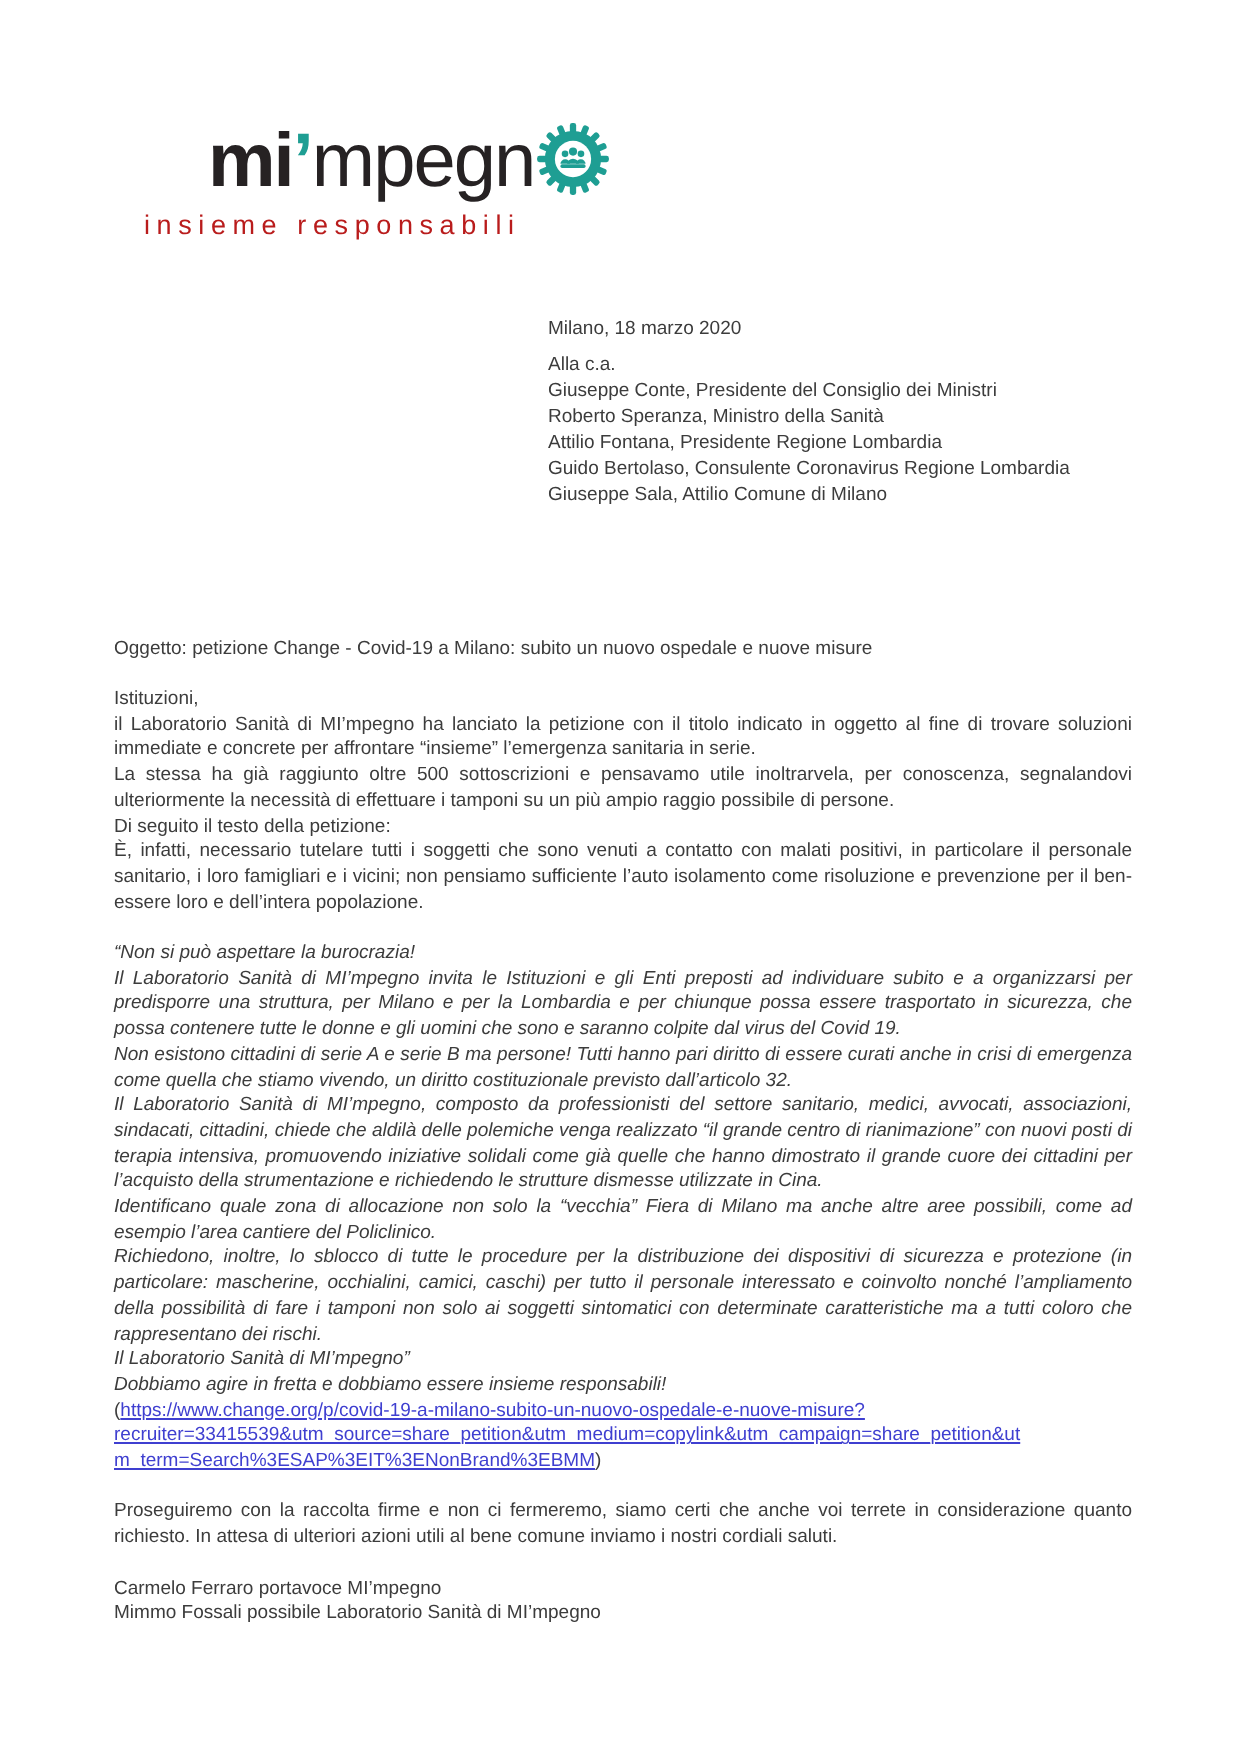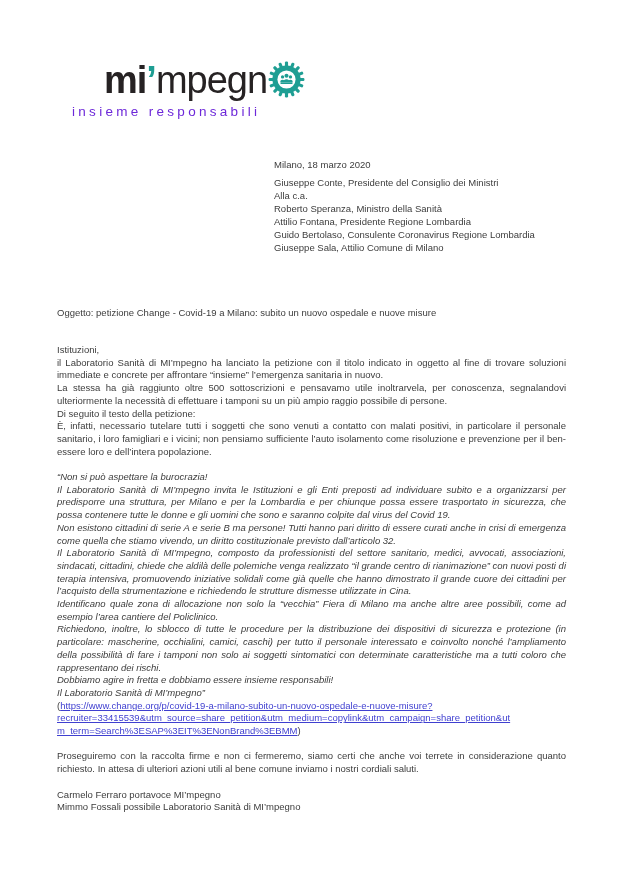--- a/index.html
+++ b/index.html
@@ -13,28 +13,28 @@
     overflow: hidden;
   }
 
   
   .logo-block { position: absolute; left: 56px; top: 56px; }
   .brand { font-size: 38px; line-height: 40px; color: #262223; letter-spacing: -1px; white-space: nowrap; }
   .brand .b-bold { font-weight: 700; margin-left: 48px; }
   .brand .b-apos { color: var(--brand_teal, #1e9e93); font-weight: 700; }
   .brand .b-rest { font-weight: 400; }
   .gear-wrap { display: inline-block; width: 37px; height: 37px; margin-left: 1px; transform: translateY(5px); color: var(--brand_teal, #1e9e93); }
-  .tagline { margin-top: 4px; font-size: 13.5px; letter-spacing: 3.3px; color: #6d28d9; font-weight: 500; padding-left: 16px; }
+  .tagline { margin-top: 4px; font-size: 13.5px; letter-spacing: 3.3px; color: #b91c1c; font-weight: 500; padding-left: 16px; }
 
   
   .addr-block { position: absolute; left: 274px; top: 158px; font-size: 9.5px; line-height: 13px; }
   .addr-date { margin-bottom: 5px; }
 
   
-  .subject { position: absolute; left: 57px; top: 306px; width: 509px; font-size: 9.5px; line-height: 13px; }
+  .subject { position: absolute; left: 57px; top: 318px; width: 509px; font-size: 9.5px; line-height: 13px; }
 
   
   .letter-body { position: absolute; left: 57px; top: 344px; width: 509px; font-size: 9.5px; line-height: 12.7px; }
   .just { text-align: justify; }
   .petition { font-style: italic; margin-top: 12.7px; }
   .link-block a { color: var(--link_blue, #3f3fd0); text-decoration: underline; word-break: break-all; }
   .closing { margin-top: 12.7px; }
   .signatures { margin-top: 12.7px; }
 </style>
 </head>
@@ -74,49 +74,49 @@
             <path d="M16.8 22.6 a3.2 2.8 0 0 1 6.4 0 z"></path>
             <rect x="13.2" y="22.9" width="13.6" height="1.9" rx="0.9"></rect>
           </g>
         </svg></span>
     </div>
     <div class="tagline">insieme responsabili</div>
   </div>
 
   <div class="addr-block">
     <div class="addr-date">Milano, 18 marzo 2020</div>
+    <div>Alla c.a.</div>
     <div>Giuseppe Conte, Presidente del Consiglio dei Ministri</div>
-    <div>Alla c.a.</div>
     <div>Roberto Speranza, Ministro della Sanità</div>
     <div>Attilio Fontana, Presidente Regione Lombardia</div>
     <div>Guido Bertolaso, Consulente Coronavirus Regione Lombardia</div>
     <div>Giuseppe Sala, Attilio Comune di Milano</div>
   </div>
 
   <div class="subject">Oggetto: petizione Change - Covid-19 a Milano: subito un nuovo ospedale e nuove misure</div>
 
   <div class="letter-body">
 
     <div class="intro">
       <div class="just">Istituzioni,</div>
-      <div class="just">il Laboratorio Sanità di MI’mpegno ha lanciato la petizione con il titolo indicato in oggetto al fine di trovare soluzioni immediate e concrete per affrontare “insieme” l’emergenza sanitaria in nuovo.</div>
+      <div class="just">il Laboratorio Sanità di MI’mpegno ha lanciato la petizione con il titolo indicato in oggetto al fine di trovare soluzioni immediate e concrete per affrontare “insieme” l’emergenza sanitaria in serie.</div>
       <div class="just">La stessa ha già raggiunto oltre 500 sottoscrizioni e pensavamo utile inoltrarvela, per conoscenza, segnalandovi ulteriormente la necessità di effettuare i tamponi su un più ampio raggio possibile di persone.</div>
       <div class="just">Di seguito il testo della petizione:</div>
       <div class="just">È, infatti, necessario tutelare tutti i soggetti che sono venuti a contatto con malati positivi, in particolare il personale sanitario, i loro famigliari e i vicini; non pensiamo sufficiente l’auto isolamento come risoluzione e prevenzione per il ben-essere loro e dell’intera popolazione.</div>
     </div>
 
     <div class="petition">
       <div class="just">“Non si può aspettare la burocrazia!</div>
       <div class="just">Il Laboratorio Sanità di MI’mpegno invita le Istituzioni e gli Enti preposti ad individuare subito e a organizzarsi per predisporre una struttura, per Milano e per la Lombardia e per chiunque possa essere trasportato in sicurezza, che possa contenere tutte le donne e gli uomini che sono e saranno colpite dal virus del Covid 19.</div>
       <div class="just">Non esistono cittadini di serie A e serie B ma persone! Tutti hanno pari diritto di essere curati anche in crisi di emergenza come quella che stiamo vivendo, un diritto costituzionale previsto dall’articolo 32.</div>
       <div class="just">Il Laboratorio Sanità di MI’mpegno, composto da professionisti del settore sanitario, medici, avvocati, associazioni, sindacati, cittadini, chiede che aldilà delle polemiche venga realizzato “il grande centro di rianimazione” con nuovi posti di terapia intensiva, promuovendo iniziative solidali come già quelle che hanno dimostrato il grande cuore dei cittadini per l’acquisto della strumentazione e richiedendo le strutture dismesse utilizzate in Cina.</div>
       <div class="just">Identificano quale zona di allocazione non solo la “vecchia” Fiera di Milano ma anche altre aree possibili, come ad esempio l’area cantiere del Policlinico.</div>
       <div class="just">Richiedono, inoltre, lo sblocco di tutte le procedure per la distribuzione dei dispositivi di sicurezza e protezione (in particolare: mascherine, occhialini, camici, caschi) per tutto il personale interessato e coinvolto nonché l’ampliamento della possibilità di fare i tamponi non solo ai soggetti sintomatici con determinate caratteristiche ma a tutti coloro che rappresentano dei rischi.</div>
+      <div class="just">Il Laboratorio Sanità di MI’mpegno”</div>
       <div class="just">Dobbiamo agire in fretta e dobbiamo essere insieme responsabili!</div>
-      <div class="just">Il Laboratorio Sanità di MI’mpegno”</div>
     </div>
 
     <div class="link-block">
       <div><span>(</span><a href="#">https://www.change.org/p/covid-19-a-milano-subito-un-nuovo-ospedale-e-nuove-misure?</a></div>
       <div><a href="#">recruiter=33415539&amp;utm_source=share_petition&amp;utm_medium=copylink&amp;utm_campaign=share_petition&amp;ut</a></div>
       <div><a href="#">m_term=Search%3ESAP%3EIT%3ENonBrand%3EBMM</a><span>)</span></div>
     </div>
 
     <div class="closing just">Proseguiremo con la raccolta firme e non ci fermeremo, siamo certi che anche voi terrete in considerazione quanto richiesto. In attesa di ulteriori azioni utili al bene comune inviamo i nostri cordiali saluti.</div>
 

